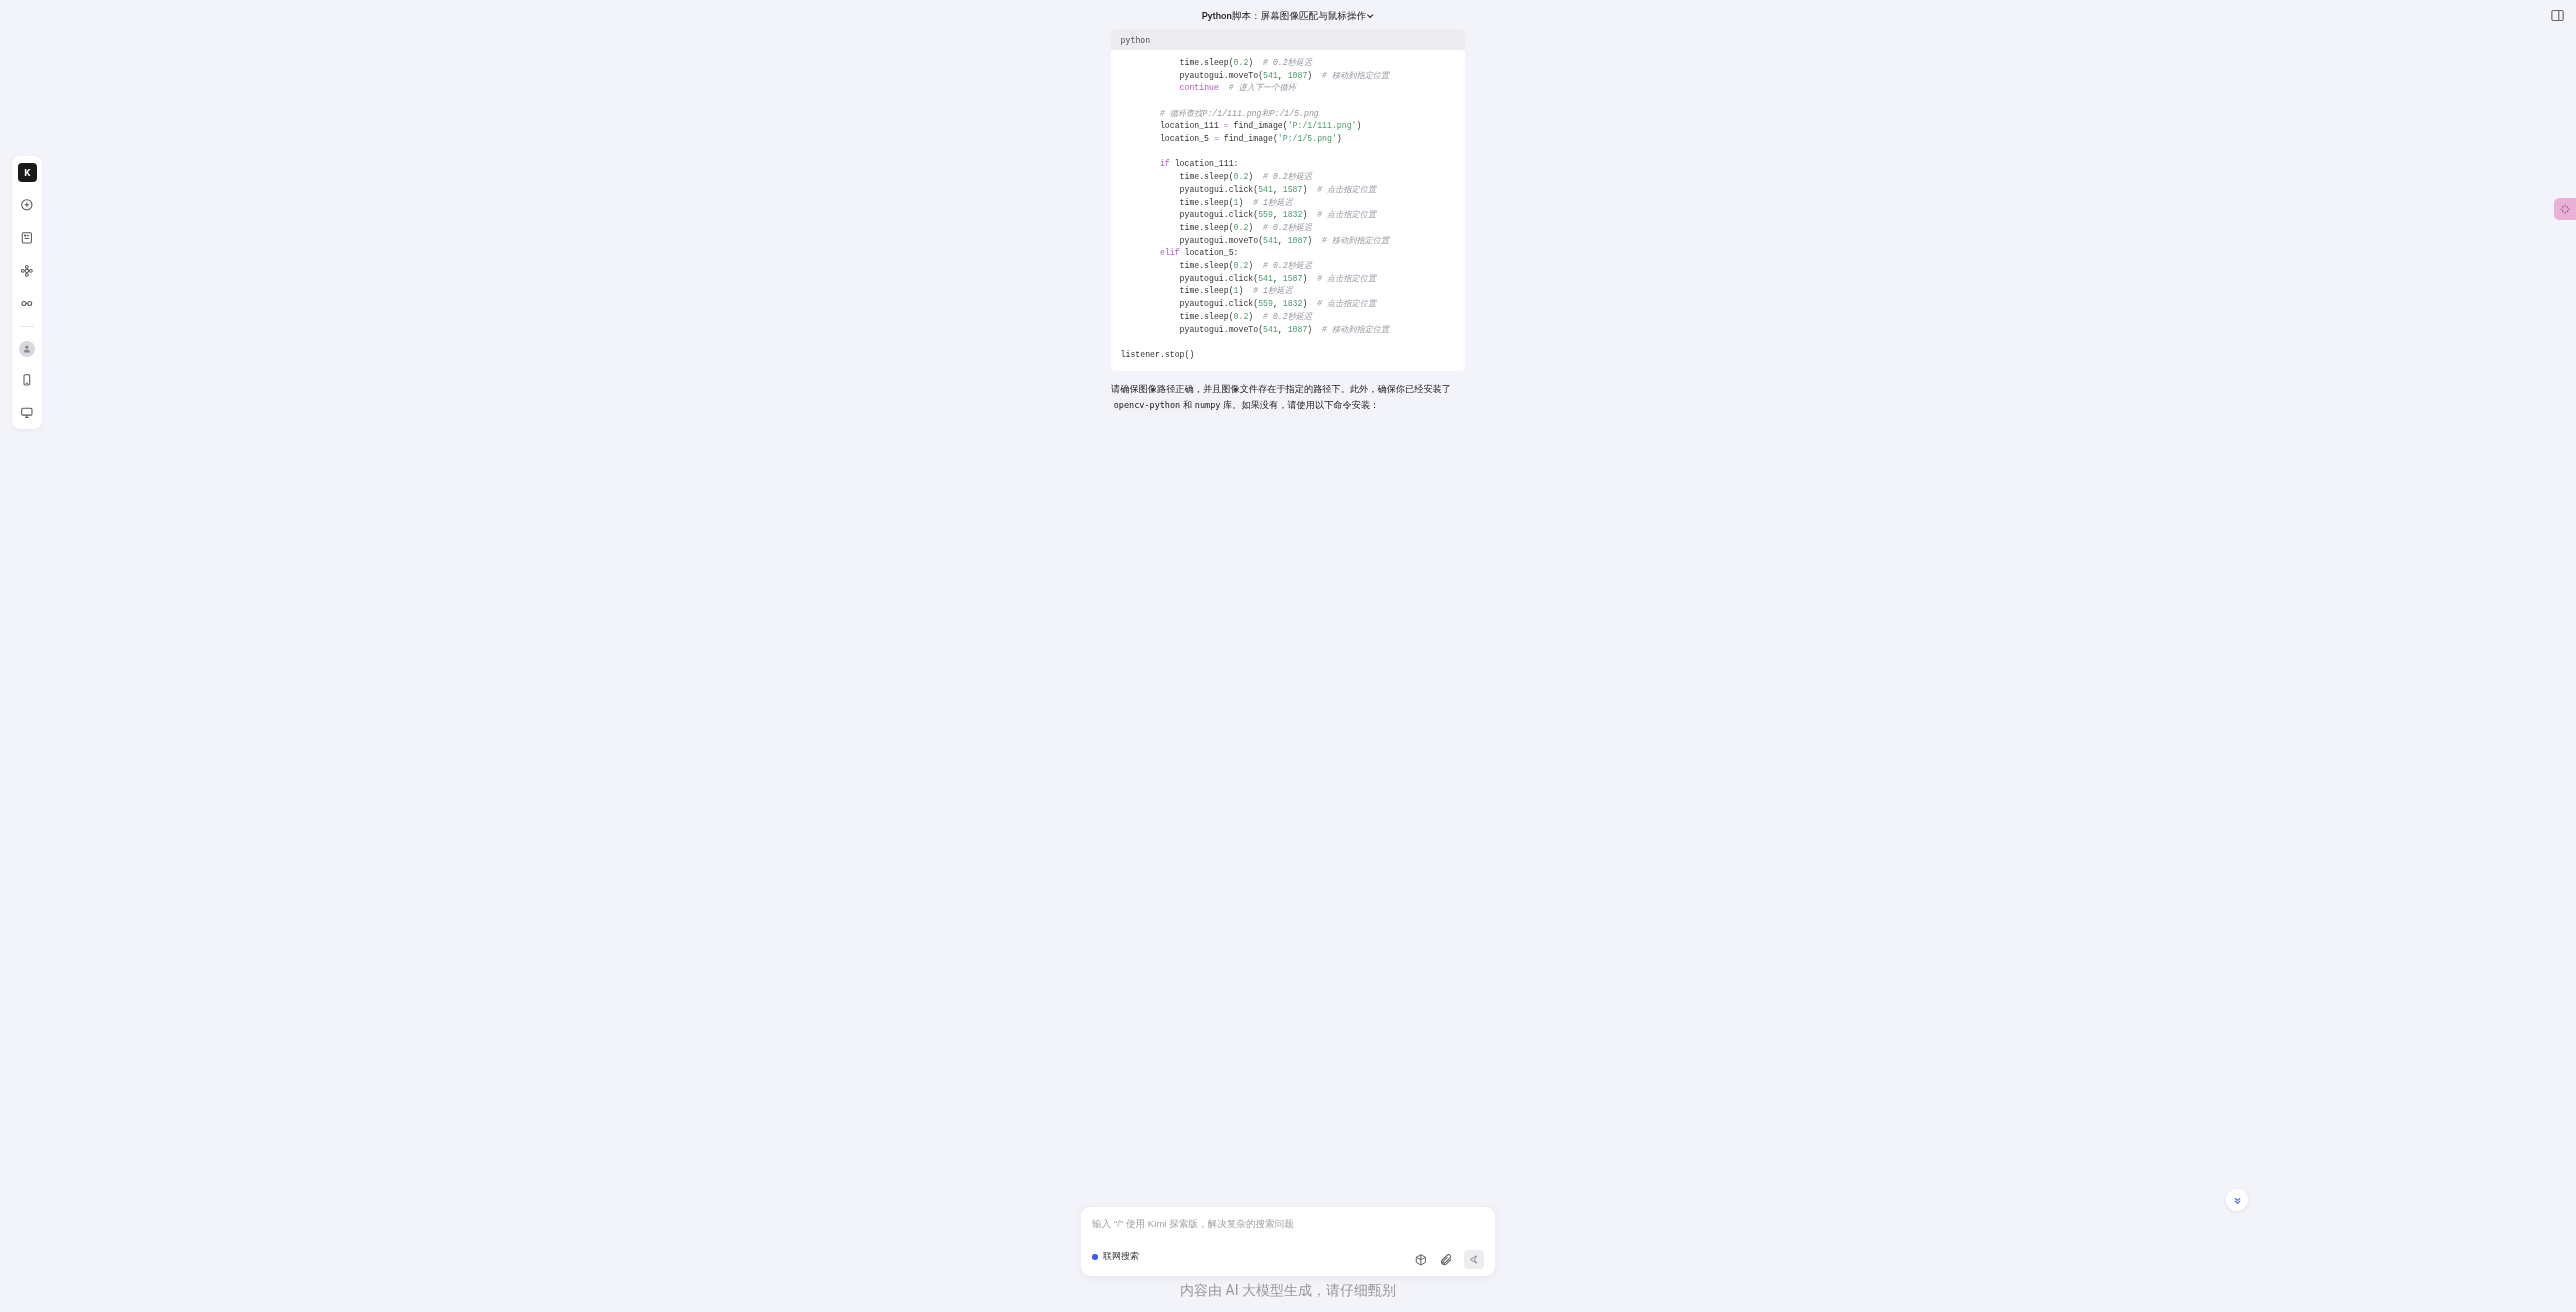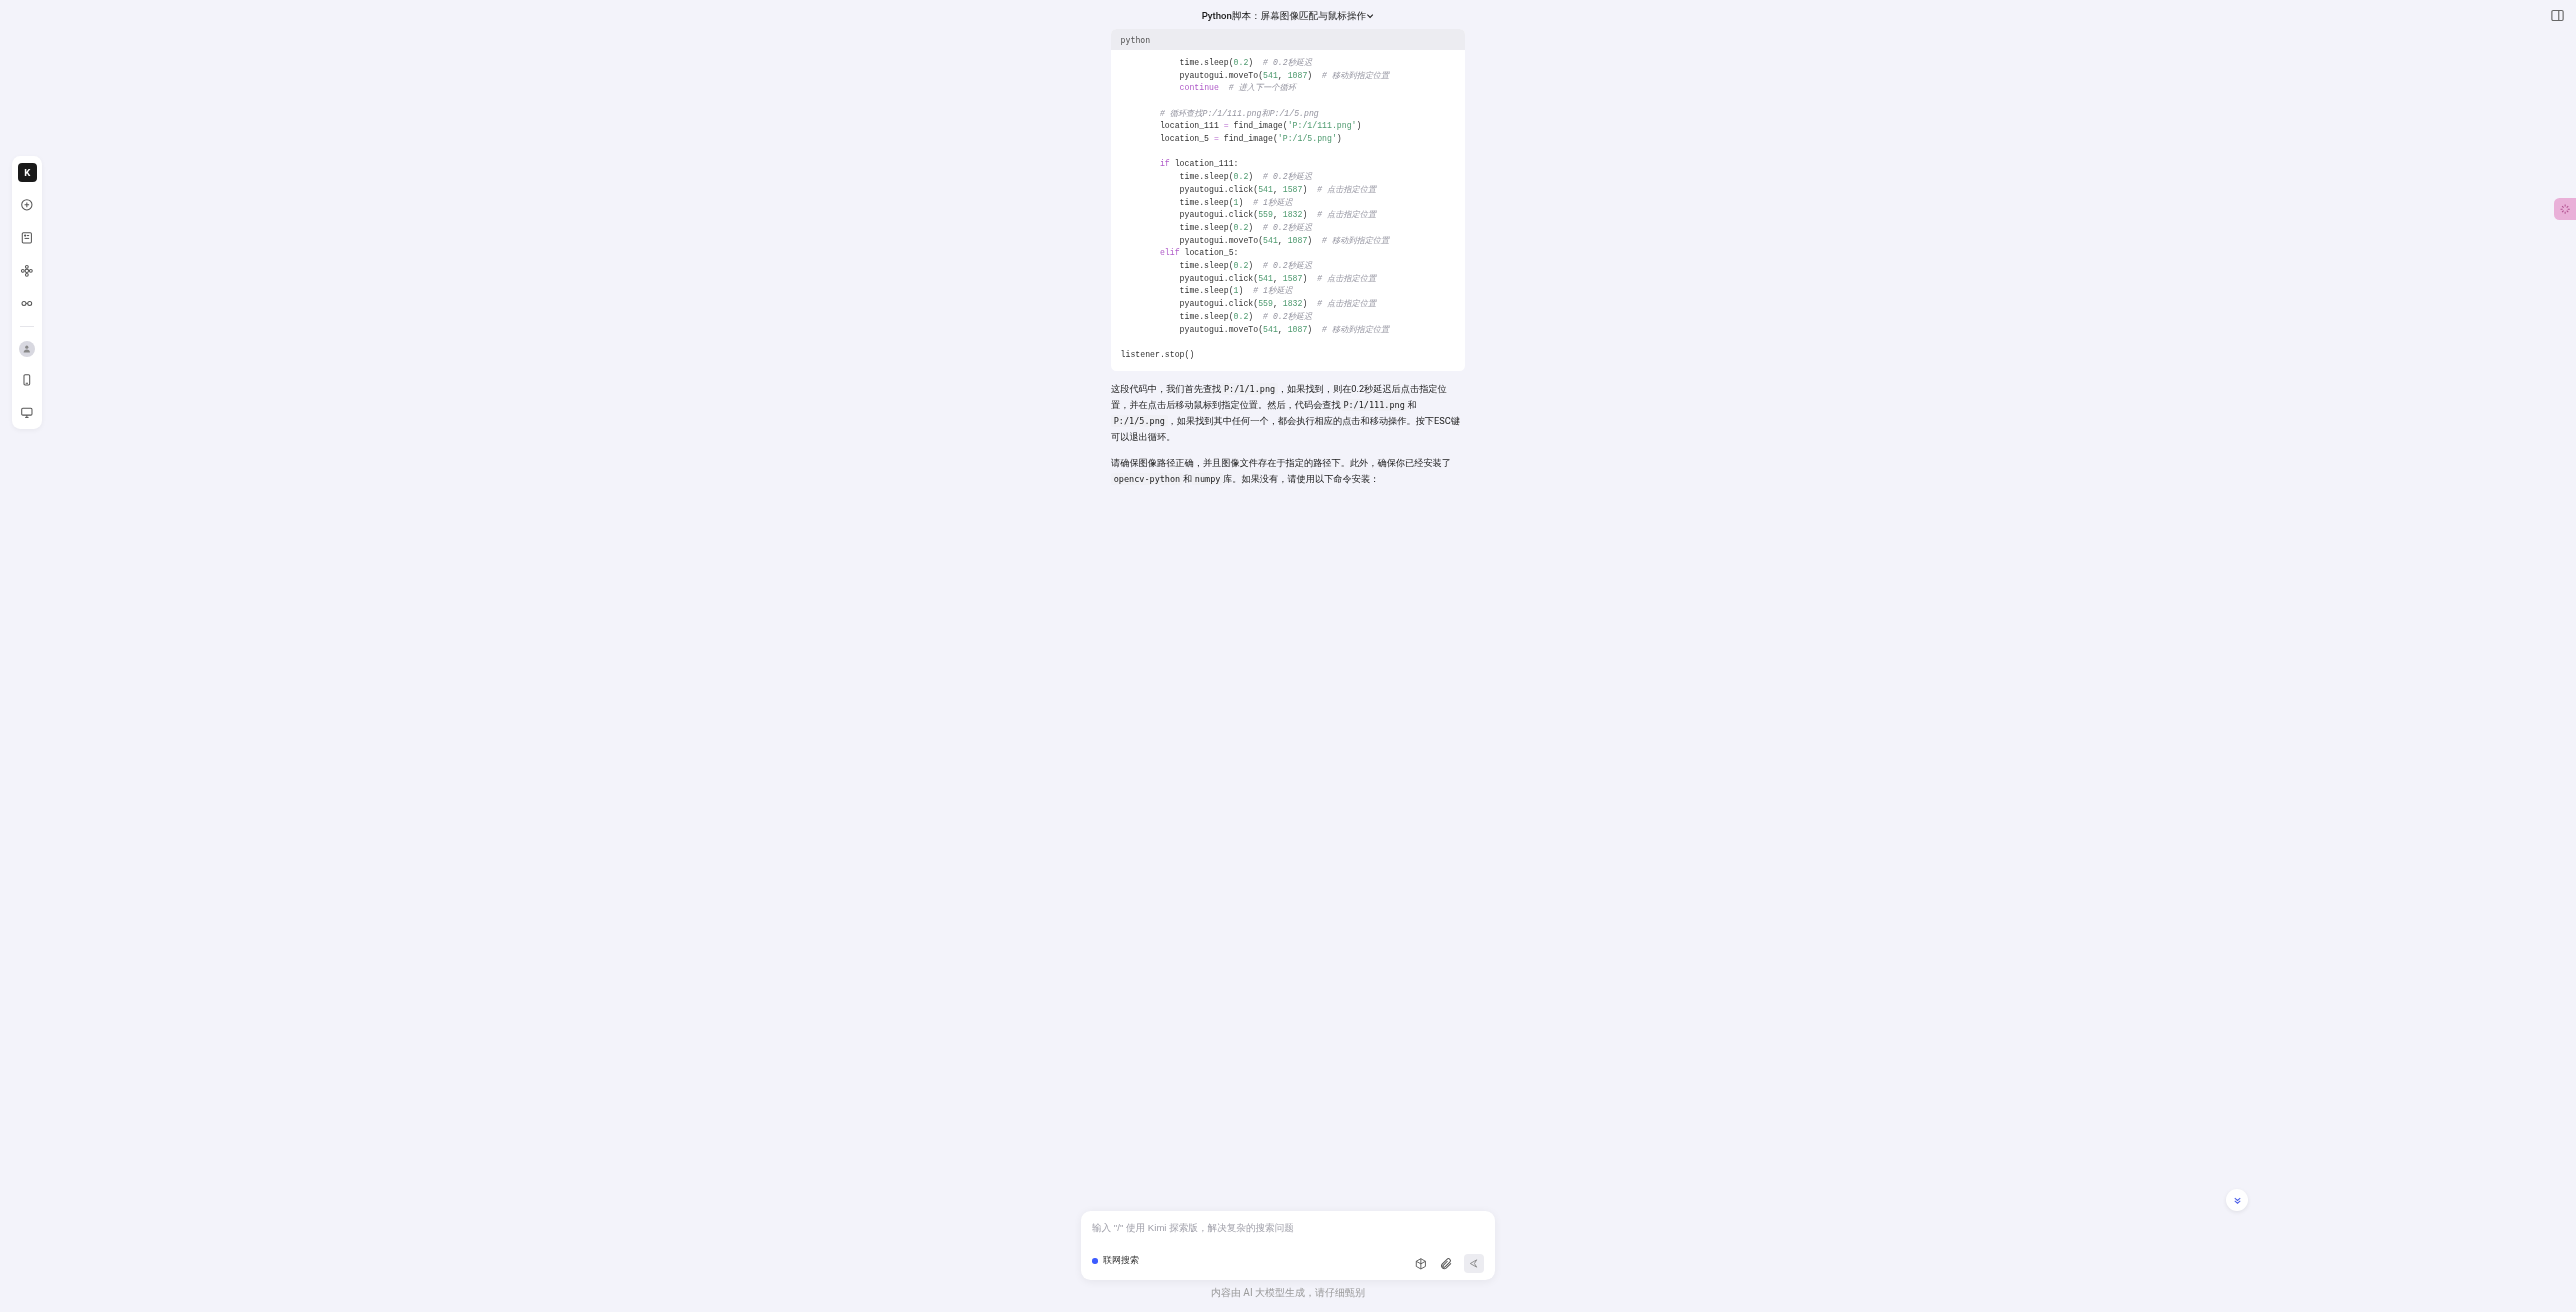--- a/index.html
+++ b/index.html
@@ -256,21 +256,21 @@
   border-radius: 4.1px;
   background: #ececf1;
   display: flex;
   align-items: center;
   justify-content: center;
   cursor: pointer;
   color: #888;
 }
 .disclaimer {
   margin-top: 5.5px;
-  font-size: 10px;
+  font-size: 14px;
   color: #999;
 }
 </style>
 </head>
 <body>
 
 <div class="header">
   <div class="header-title">
     <span>Python脚本：屏幕图像匹配与鼠标操作</span>
     <svg class="header-chevron" viewBox="0 0 12 12" fill="none" stroke="currentColor" stroke-width="1.5">
@@ -371,23 +371,20 @@
             time.sleep(<span class="tok-num">0.2</span>)  <span class="tok-comment"># 0.2秒延迟</span>
             pyautogui.click(<span class="tok-num">541</span>, <span class="tok-num">1587</span>)  <span class="tok-comment"># 点击指定位置</span>
             time.sleep(<span class="tok-num">1</span>)  <span class="tok-comment"># 1秒延迟</span>
             pyautogui.click(<span class="tok-num">559</span>, <span class="tok-num">1832</span>)  <span class="tok-comment"># 点击指定位置</span>
             time.sleep(<span class="tok-num">0.2</span>)  <span class="tok-comment"># 0.2秒延迟</span>
             pyautogui.moveTo(<span class="tok-num">541</span>, <span class="tok-num">1087</span>)  <span class="tok-comment"># 移动到指定位置</span>
 
 listener.stop()</div>
     </div>
 
-    <p class="prose">
-      <span>这段代码中，我们首先查找</span><code class="inline-code">P:/1/1.png</code><span>，如果找到，则在0.2秒延迟后点击指定位置，并在点击后移动鼠标到指定位置。然后，代码会查找</span><code class="inline-code">P:/1/111.png</code><span>和</span><code class="inline-code">P:/1/5.png</code><span>，如果找到其中任何一个，都会执行相应的点击和移动操作。按下ESC键可以退出循环。</span>
-    </p>
 
     <p class="prose">
       <span>请确保图像路径正确，并且图像文件存在于指定的路径下。此外，确保你已经安装了</span><code class="inline-code">opencv-python</code><span>和</span><code class="inline-code">numpy</code><span>库。如果没有，请使用以下命令安装：</span>
     </p>
 
 
   </div>
 </div>
 
 <div class="scroll-down">

